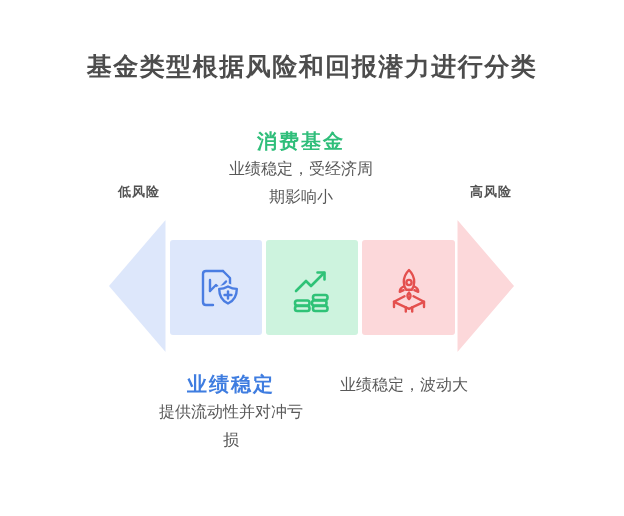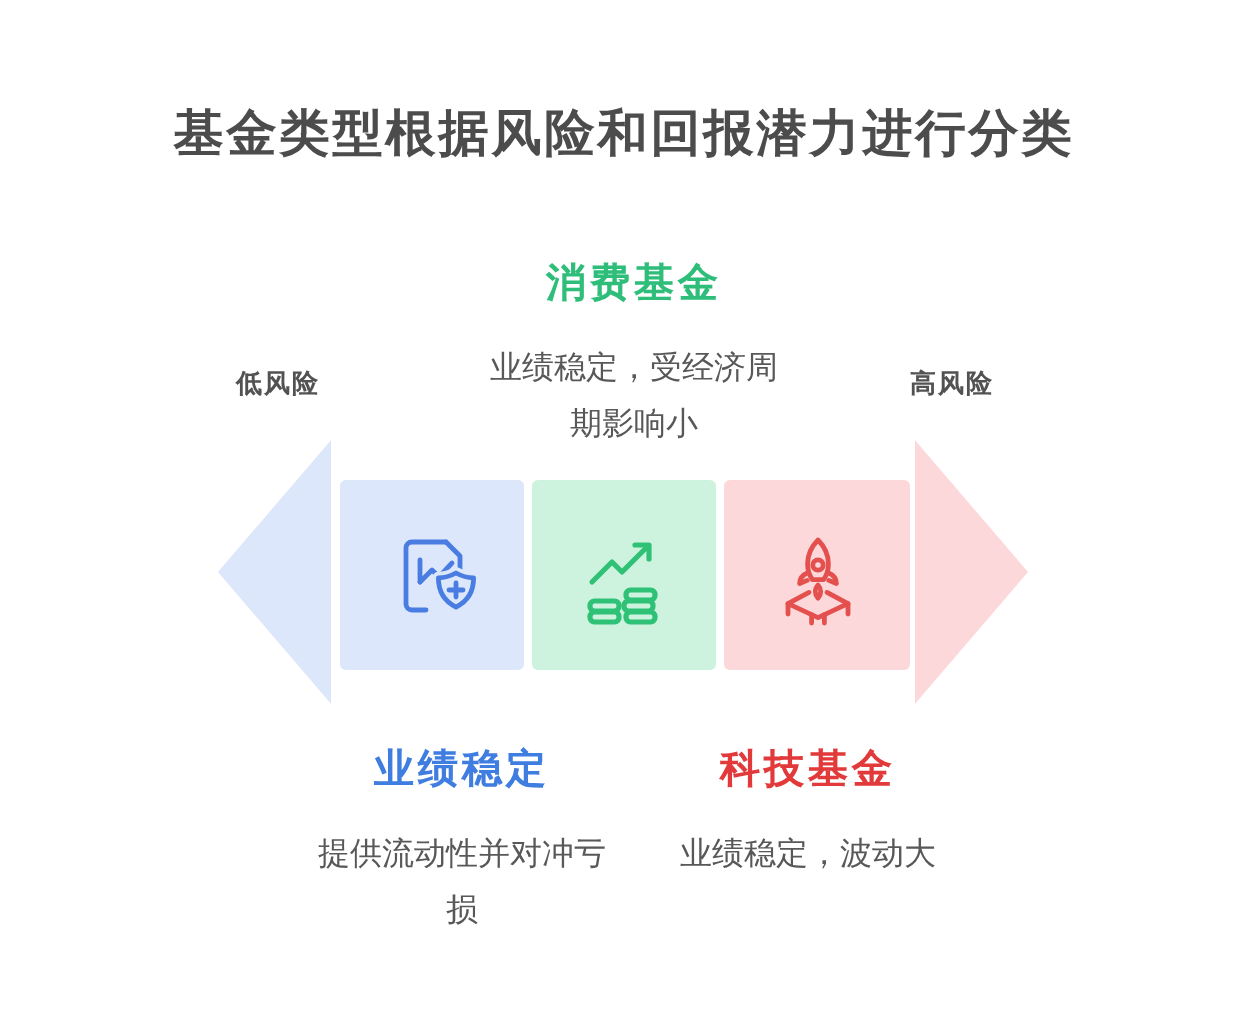--- a/index.html
+++ b/index.html
@@ -9,33 +9,33 @@
   }
   .title{
     position:absolute;left:0;top:50px;width:624px;text-align:center;
     font-size:25px;font-weight:700;color:#4c4c4c;letter-spacing:1.5px;
   }
   .fund-heading{
     font-size:20px;font-weight:700;letter-spacing:2px;text-align:center;
   }
   .fund-desc{
     font-size:16px;color:#585858;line-height:28px;text-align:center;
-    white-space:pre-line;margin-top:16px;font-weight:500;
+    white-space:pre-line;margin-top:0;font-weight:500;
   }
-  .consumer-block{position:absolute;left:232px;top:128px;width:170px;}
+  .consumer-block{position:absolute;left:216px;top:128px;width:170px;}
   .bond-block{position:absolute;left:143px;top:371px;width:176px;}
   .tech-block{position:absolute;left:314px;top:371px;width:180px;}
   .consumer-block .fund-heading{color:#2fbe7a;}
   .bond-block .fund-heading{color:#3f7de0;}
   .tech-block .fund-heading{color:#e23a3a;}
   .risk-label{
     position:absolute;top:183px;font-size:13px;font-weight:600;color:#525252;letter-spacing:1px;
   }
   .risk-left{left:118px;}
-  .risk-right{left:455px;}
+  .risk-right{left:470px;}
   .arrowhead{position:absolute;top:214px;}
   .arrow-left{left:105px;}
   .arrow-right{left:454px;}
   .fund-box{
     position:absolute;top:240px;height:95px;border-radius:3px;
     display:flex;align-items:center;justify-content:center;
   }
   .box-bond{left:170px;width:92px;background:#dde7fb;}
   .box-consumer{left:266px;width:92px;background:#cdf3de;}
   .box-tech{left:362px;width:93px;background:#fcd8da;}
@@ -112,17 +112,16 @@
     </svg>
   </div>
 
   <div class="bond-block">
     <div class="fund-heading">业绩稳定</div>
     <div class="fund-desc">提供流动性并对冲亏
 损</div>
   </div>
 
   <div class="tech-block">
-    <div class="fund-heading">科技基金</div>
     <div class="fund-desc">业绩稳定，波动大</div>
   </div>
 
 </div>
 
 </body></html>

